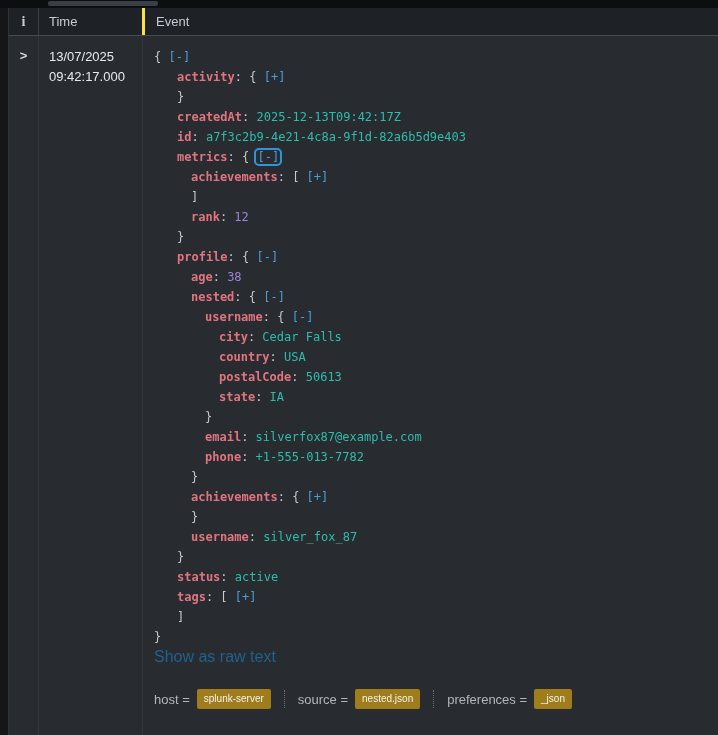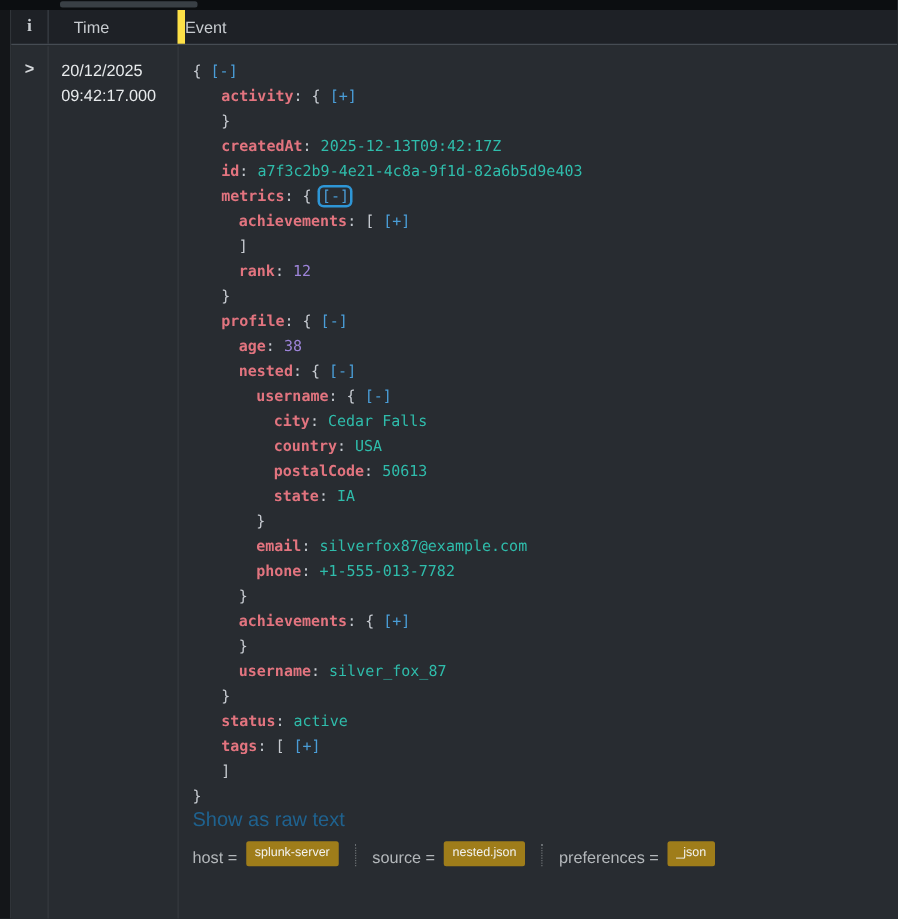--- a/index.html
+++ b/index.html
@@ -16,41 +16,41 @@
   }
   
   .top-strip{position:absolute;top:0;left:0;width:718px;height:8px;background:#0c0e11}
   .scroll-thumb{position:absolute;top:1px;left:48px;width:110px;height:5px;background:#393f45;border-radius:2px}
   
   .gutter{position:absolute;top:8px;left:0;width:9px;height:727px;background:#141619;border-right:1px solid #303439}
   
   .header{position:absolute;top:8px;left:9px;width:709px;height:28px;background:#1e2126;border-bottom:1px solid #464c53;display:flex}
   .hcell{color:#c8ccd0;font-size:13px;line-height:27px}
   .hcell-i{width:29px;text-align:center;font-family:"Liberation Serif",serif;font-weight:700;font-size:14px}
-  .hcell-time{width:104px;border-left:1px solid #3a3f45;padding-left:20px}
-  .hcell-event{flex:1;border-left:6px solid #fde047;}
+  .hcell-time{width:104px;border-left:1px solid #3a3f45;padding-left:10px}
+  .hcell-event{flex:1;border-left:3px solid #fde047;padding-left:11px}
   
   .body-row{position:absolute;top:37px;left:9px;width:709px;height:698px;display:flex;background:#282c31}
   .bcell-i{width:29px;padding-top:9px;text-align:center}
   .chevron{display:inline-block;color:#d3d6d9;font-size:13px;font-weight:700;cursor:pointer}
   .bcell-time{width:104px;border-left:1px solid #34383e;padding:10px 0 0 10px;color:#e7eaec;font-size:13px;line-height:20px}
   .bcell-event{flex:1;border-left:1px solid #34383e;padding:10px 0 0 11px;overflow:hidden}
   
   .json-tree{font-family:"DejaVu Sans Mono",monospace;font-size:12px;line-height:20px;color:var(--punc)}
   .jline{height:20px;white-space:pre}
   .ind0{margin-left:0}.ind1{margin-left:23px}.ind2{margin-left:37px}.ind3{margin-left:51px}.ind4{margin-left:65px}
   .k{color:var(--key);font-weight:700;cursor:pointer}
   .p{color:var(--punc)}
   .s{color:var(--str);cursor:pointer}
   .n{color:var(--num);cursor:pointer}
   .tg,.tgf{color:var(--toggle);cursor:pointer}
   .tgf{box-shadow:0 0 0 2px var(--toggle-ring);border-radius:3px;padding:0 1px}
   .raw-link{display:inline-block;margin-top:0;color:var(--link);font-size:16px;line-height:20px;cursor:pointer}
   
-  .fields{display:flex;align-items:flex-end;margin-top:2px;height:24px}
+  .fields{display:flex;align-items:center;margin-top:20px;height:24px}
   .field-label{color:#b3b7ba;font-size:13px;margin-right:7px;white-space:pre}
   .badge{background:var(--badge-bg);color:var(--badge-text);font-size:10px;line-height:16px;padding:2px 7px;border-radius:2px;cursor:pointer}
   .field-sep{border-left:1px dotted #696e72;height:18px;margin:0 13px}
 </style>
 </head>
 <body>
 
 <div class="top-strip">
   <div class="scroll-thumb"></div>
 </div>
@@ -61,21 +61,21 @@
   <div class="hcell hcell-i">i</div>
   <div class="hcell hcell-time">Time</div>
   <div class="hcell hcell-event">Event</div>
 </div>
 
 <div class="body-row">
   <div class="bcell-i">
     <span class="chevron">&gt;</span>
   </div>
   <div class="bcell-time">
-    <div>20/12/2025</div>
+    <div>13/07/2025</div>
     <div>09:42:17.000</div>
   </div>
   <div class="bcell-event">
     <div class="json-tree">
         <div class="jline ind0"><span class="p">{ </span><span class="tg">[-]</span></div>
         <div class="jline ind1"><span class="k">activity</span><span class="p">: { </span><span class="tg">[+]</span></div>
         <div class="jline ind1"><span class="p">}</span></div>
         <div class="jline ind1"><span class="k">createdAt</span><span class="p">: </span><span class="s">2025-12-13T09:42:17Z</span></div>
         <div class="jline ind1"><span class="k">id</span><span class="p">: </span><span class="s">a7f3c2b9-4e21-4c8a-9f1d-82a6b5d9e403</span></div>
         <div class="jline ind1"><span class="k">metrics</span><span class="p">: { </span><span class="tgf">[-]</span></div>

